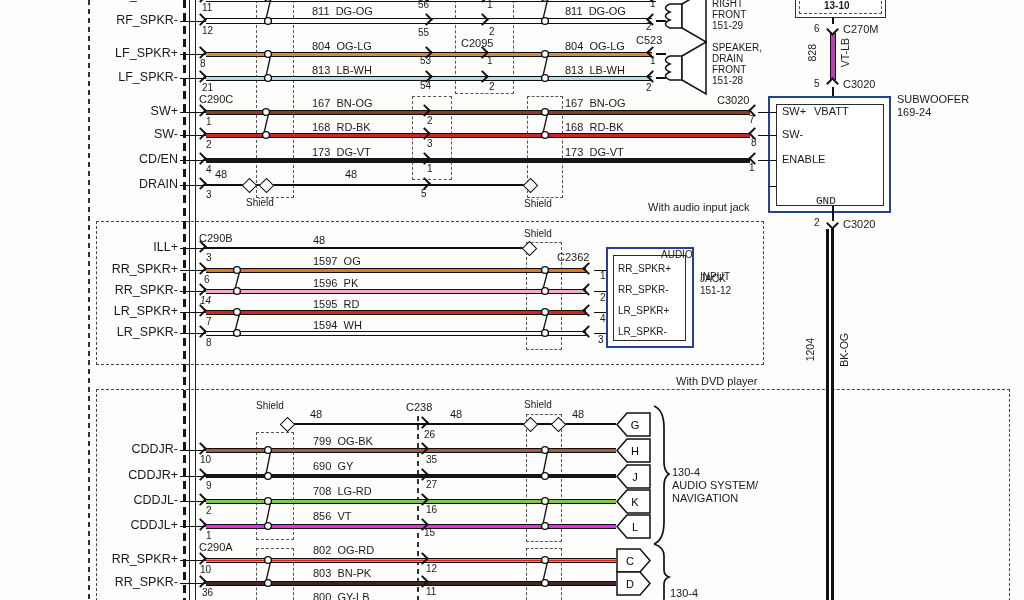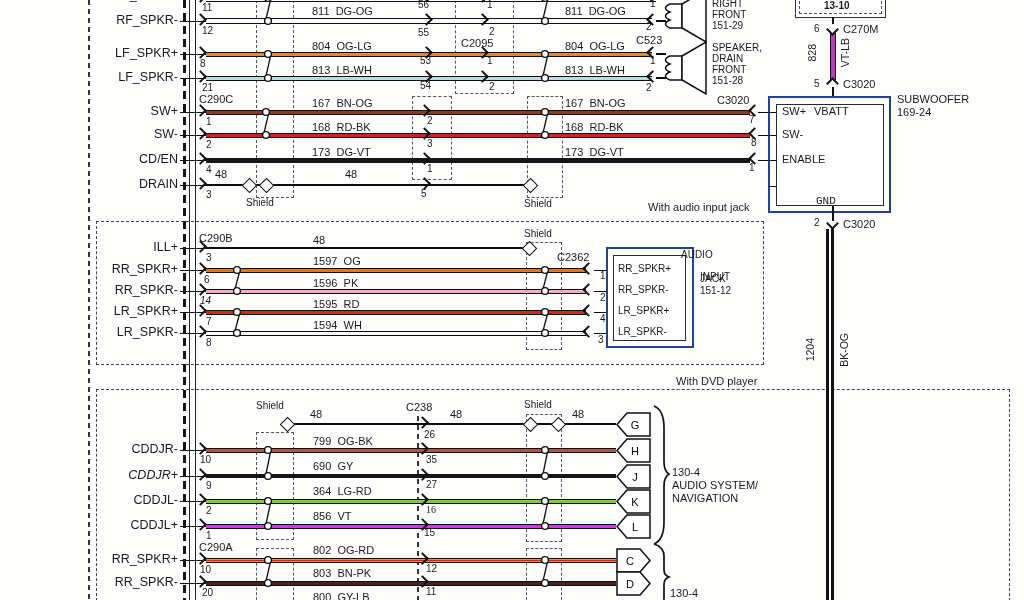--- a/index.html
+++ b/index.html
@@ -324,21 +324,21 @@
   <div class="t lbl" style="left:102px;top:105px;">SW+</div>
   <div class="t lbl" style="left:102px;top:128px;">SW-</div>
   <div class="t lbl" style="left:102px;top:153px;">CD/EN</div>
   <div class="t lbl" style="left:102px;top:178px;">DRAIN</div>
   <div class="t lbl" style="left:102px;top:241px;">ILL+</div>
   <div class="t lbl" style="left:102px;top:263px;">RR_SPKR+</div>
   <div class="t lbl" style="left:102px;top:284px;">RR_SPKR-</div>
   <div class="t lbl" style="left:102px;top:305px;">LR_SPKR+</div>
   <div class="t lbl" style="left:102px;top:326px;">LR_SPKR-</div>
   <div class="t lbl" style="left:102px;top:443px;">CDDJR-</div>
-  <div class="t lbl" style="left:102px;top:469px;font-style:italic;">CDDJR+</div>
+  <div class="t lbl" style="left:102px;top:469px;">CDDJR+</div>
   <div class="t lbl" style="left:102px;top:494px;">CDDJL-</div>
   <div class="t lbl" style="left:102px;top:519px;">CDDJL+</div>
   <div class="t lbl" style="left:102px;top:553px;">RR_SPKR+</div>
   <div class="t lbl" style="left:102px;top:576px;">RR_SPKR-</div>
 
   <div class="t pin" style="left:202px;top:3px;">11</div>
   <div class="t pin" style="left:202px;top:26px;">12</div>
   <div class="t pin" style="left:200px;top:59px;">8</div>
   <div class="t pin" style="left:202px;top:83px;">21</div>
   <div class="t pin" style="left:206px;top:117px;">1</div>
@@ -348,21 +348,21 @@
   <div class="t pin" style="left:206px;top:253px;">3</div>
   <div class="t pin" style="left:204px;top:275px;">6</div>
   <div class="t pin" style="left:200px;top:296px;font-style:italic;">14</div>
   <div class="t pin" style="left:206px;top:317px;">7</div>
   <div class="t pin" style="left:206px;top:338px;">8</div>
   <div class="t pin" style="left:200px;top:455px;">10</div>
   <div class="t pin" style="left:206px;top:481px;">9</div>
   <div class="t pin" style="left:206px;top:506px;">2</div>
   <div class="t pin" style="left:206px;top:531px;">1</div>
   <div class="t pin" style="left:200px;top:565px;">10</div>
-  <div class="t pin" style="left:202px;top:588px;">20</div>
+  <div class="t pin" style="left:202px;top:588px;">36</div>
 
   <div class="t md" style="left:199px;top:94px;">C290C</div>
   <div class="t md" style="left:199px;top:233px;">C290B</div>
   <div class="t md" style="left:199px;top:542px;">C290A</div>
   <div class="t md" style="left:461px;top:38px;">C2095</div>
   <div class="t md" style="left:636px;top:35px;">C523</div>
   <div class="t md" style="left:717px;top:95px;">C3020</div>
   <div class="t md" style="left:557px;top:252px;">C2362</div>
   <div class="t md" style="left:406px;top:402px;">C238</div>
 
@@ -385,21 +385,21 @@
   <div class="t pin" style="left:749px;top:115px;">7</div>
   <div class="t pin" style="left:751px;top:138px;">8</div>
   <div class="t pin" style="left:749px;top:163px;">1</div>
   <div class="t pin" style="left:600px;top:271px;">1</div>
   <div class="t pin" style="left:600px;top:293px;">2</div>
   <div class="t pin" style="left:600px;top:314px;">4</div>
   <div class="t pin" style="left:598px;top:335px;">3</div>
   <div class="t pin" style="left:424px;top:430px;">26</div>
   <div class="t pin" style="left:426px;top:455px;">35</div>
   <div class="t pin" style="left:426px;top:480px;">27</div>
-  <div class="t pin" style="left:426px;top:505px;font-family:Liberation Serif, serif;">16</div>
+  <div class="t pin" style="left:426px;top:505px;">16</div>
   <div class="t pin" style="left:424px;top:528px;">15</div>
   <div class="t pin" style="left:426px;top:564px;">12</div>
   <div class="t pin" style="left:426px;top:587px;">11</div>
 
   <div class="t code" style="left:312px;top:6px;">811  DG-OG</div>
   <div class="t code" style="left:565px;top:6px;">811  DG-OG</div>
   <div class="t code" style="left:312px;top:41px;">804  OG-LG</div>
   <div class="t code" style="left:565px;top:41px;">804  OG-LG</div>
   <div class="t code" style="left:312px;top:65px;">813  LB-WH</div>
   <div class="t code" style="left:565px;top:65px;">813  LB-WH</div>
@@ -414,21 +414,21 @@
   <div class="t code" style="left:313px;top:235px;">48</div>
   <div class="t code" style="left:313px;top:256px;">1597  OG</div>
   <div class="t code" style="left:313px;top:278px;">1596  PK</div>
   <div class="t code" style="left:313px;top:299px;">1595  RD</div>
   <div class="t code" style="left:313px;top:320px;">1594  WH</div>
   <div class="t code" style="left:310px;top:409px;">48</div>
   <div class="t code" style="left:450px;top:409px;">48</div>
   <div class="t code" style="left:572px;top:409px;">48</div>
   <div class="t code" style="left:313px;top:436px;">799  OG-BK</div>
   <div class="t code" style="left:313px;top:461px;">690  GY</div>
-  <div class="t code" style="left:313px;top:486px;">364  LG-RD</div>
+  <div class="t code" style="left:313px;top:486px;">708  LG-RD</div>
   <div class="t code" style="left:313px;top:511px;">856  VT</div>
   <div class="t code" style="left:313px;top:545px;">802  OG-RD</div>
   <div class="t code" style="left:313px;top:568px;">803  BN-PK</div>
   <div class="t code" style="left:313px;top:592px;">800  GY-LB</div>
 
   <div class="t sm" style="left:246px;top:198px;">Shield</div>
   <div class="t sm" style="left:524px;top:199px;">Shield</div>
   <div class="t sm" style="left:524px;top:229px;">Shield</div>
   <div class="t sm" style="left:256px;top:401px;">Shield</div>
   <div class="t sm" style="left:524px;top:400px;">Shield</div>
@@ -461,21 +461,21 @@
   <div class="t md" style="left:843px;top:219px;">C3020</div>
   <div class="vrot" style="left:806px;top:44px;">828</div>
   <div class="vrot" style="left:839px;top:38px;">VT-LB</div>
   <div class="vrot" style="left:804px;top:338px;">1204</div>
   <div class="vrot" style="left:838px;top:333px;">BK-OG</div>
 
   <div class="t sm" style="left:618px;top:264px;">RR_SPKR+</div>
   <div class="t sm" style="left:618px;top:285px;">RR_SPKR-</div>
   <div class="t sm" style="left:618px;top:306px;">LR_SPKR+</div>
   <div class="t sm" style="left:618px;top:327px;">LR_SPKR-</div>
-  <div class="t sm" style="left:681px;top:250px;">AUDIO</div>
+  <div class="t sm" style="left:661px;top:250px;">AUDIO</div>
   <div class="t sm" style="left:700px;top:272px;">INPUT</div>
   <div class="t sm" style="left:700px;top:274px;">JACK</div>
   <div class="t sm" style="left:700px;top:286px;">151-12</div>
 
   <div class="t md" style="left:672px;top:467px;">130-4</div>
   <div class="t md" style="left:672px;top:480px;">AUDIO SYSTEM/</div>
   <div class="t md" style="left:672px;top:493px;">NAVIGATION</div>
   <div class="t md" style="left:670px;top:588px;">130-4</div>
 
 </div>

